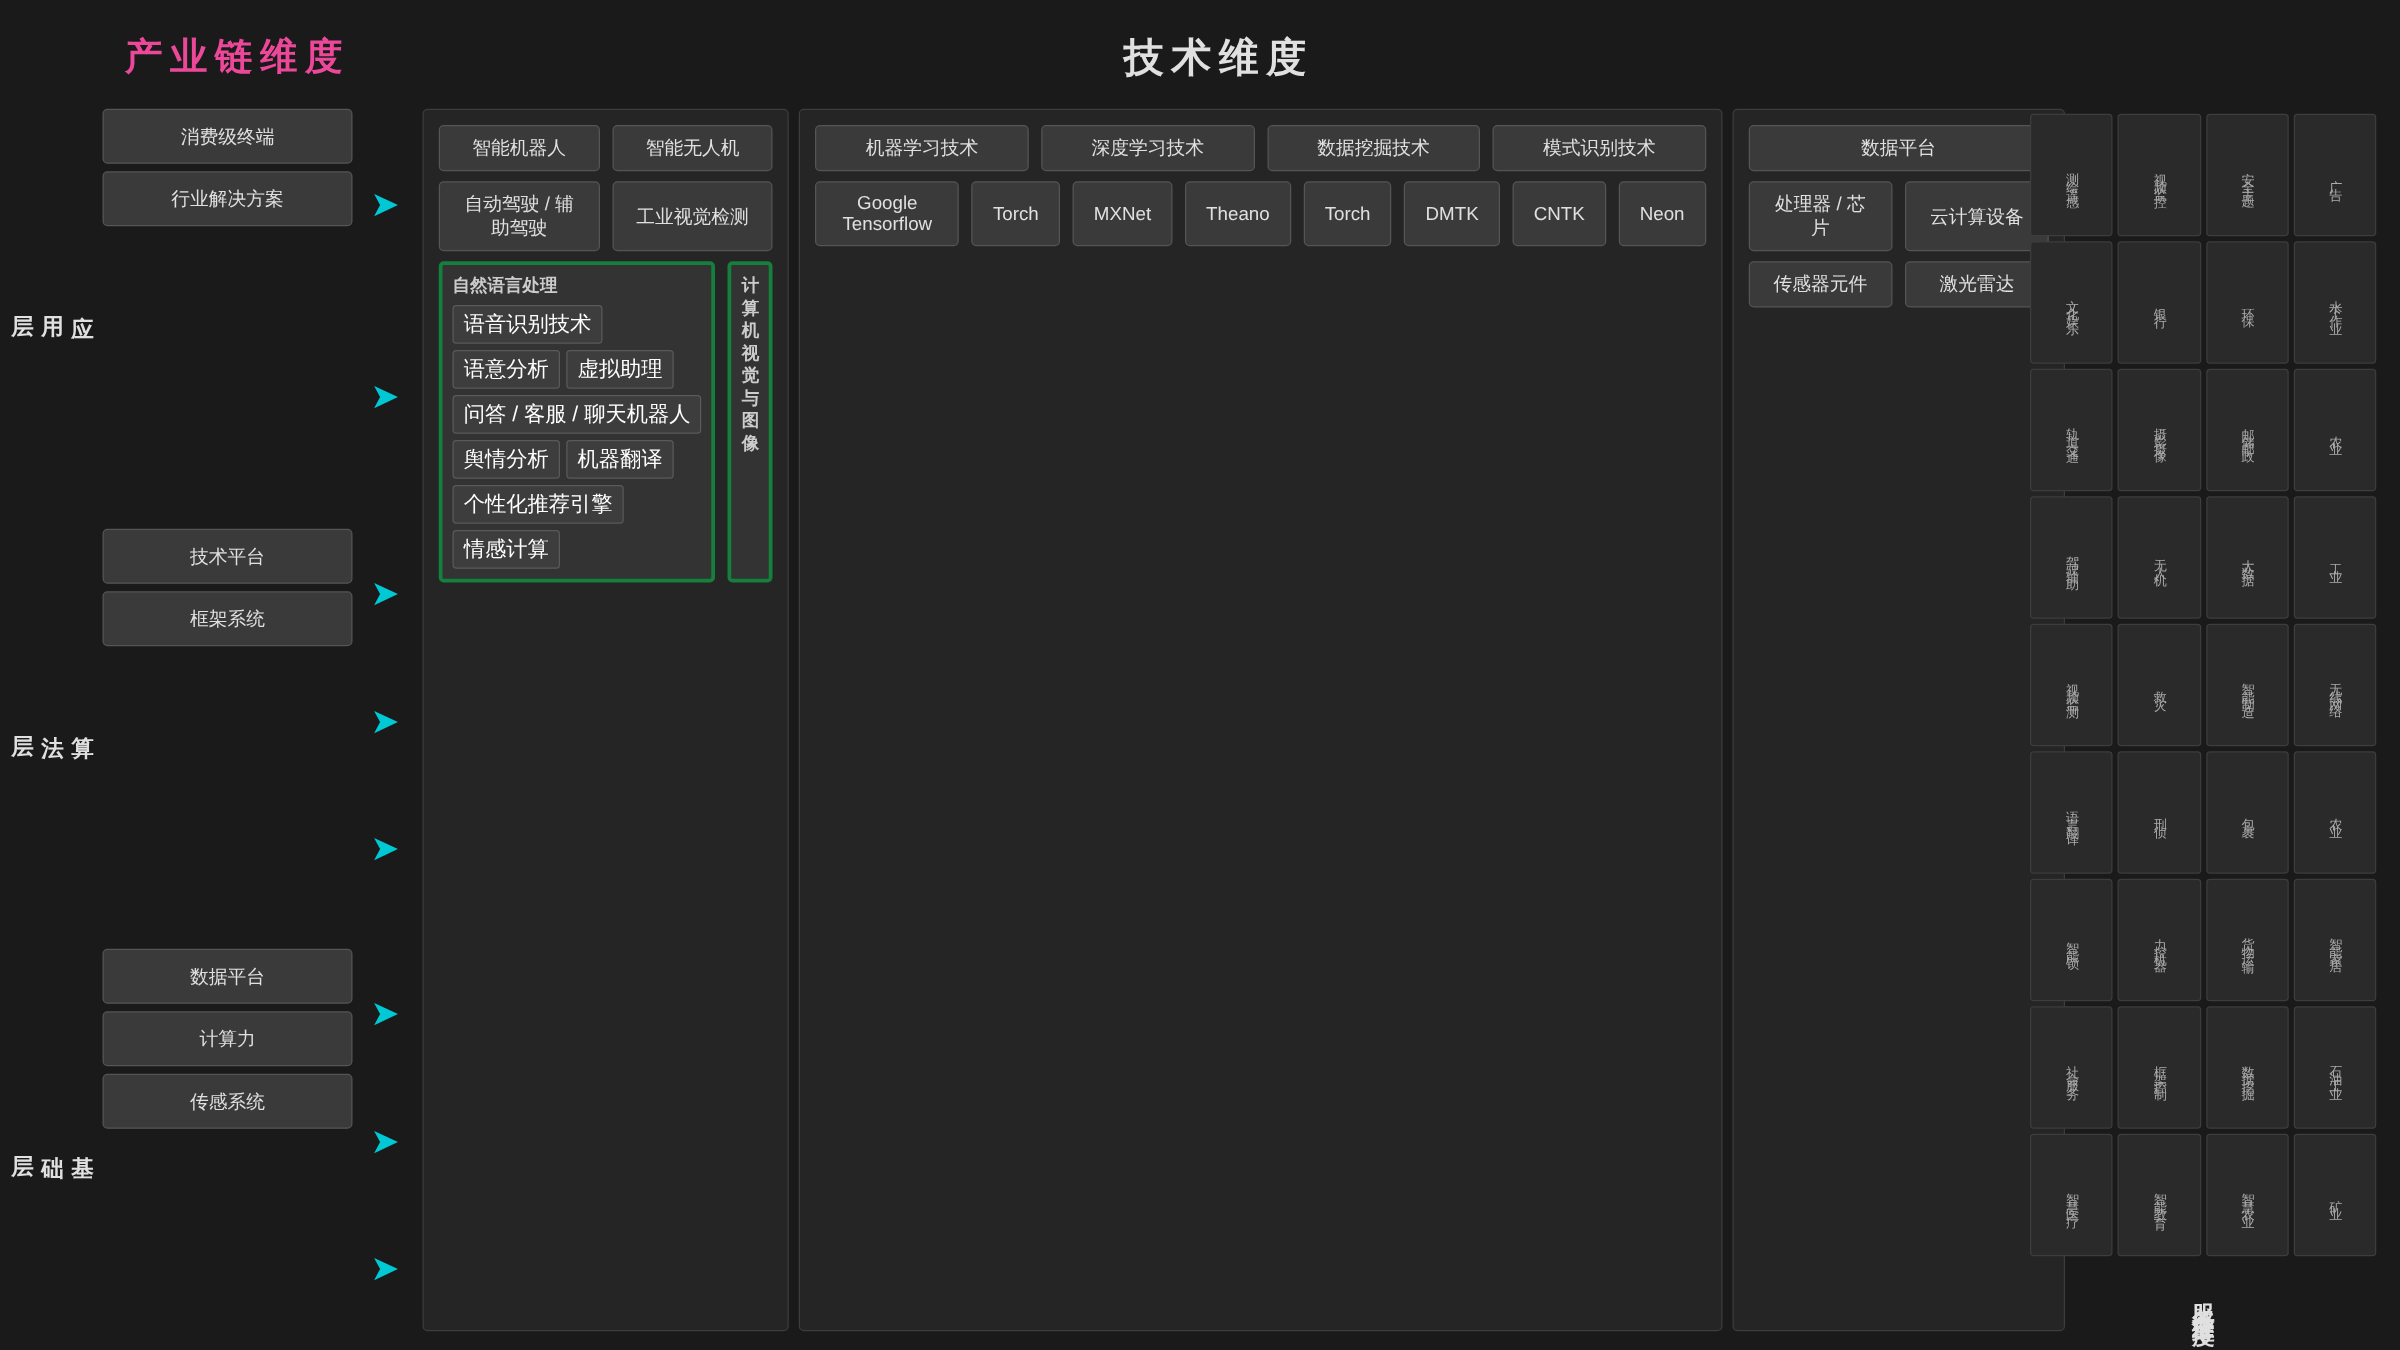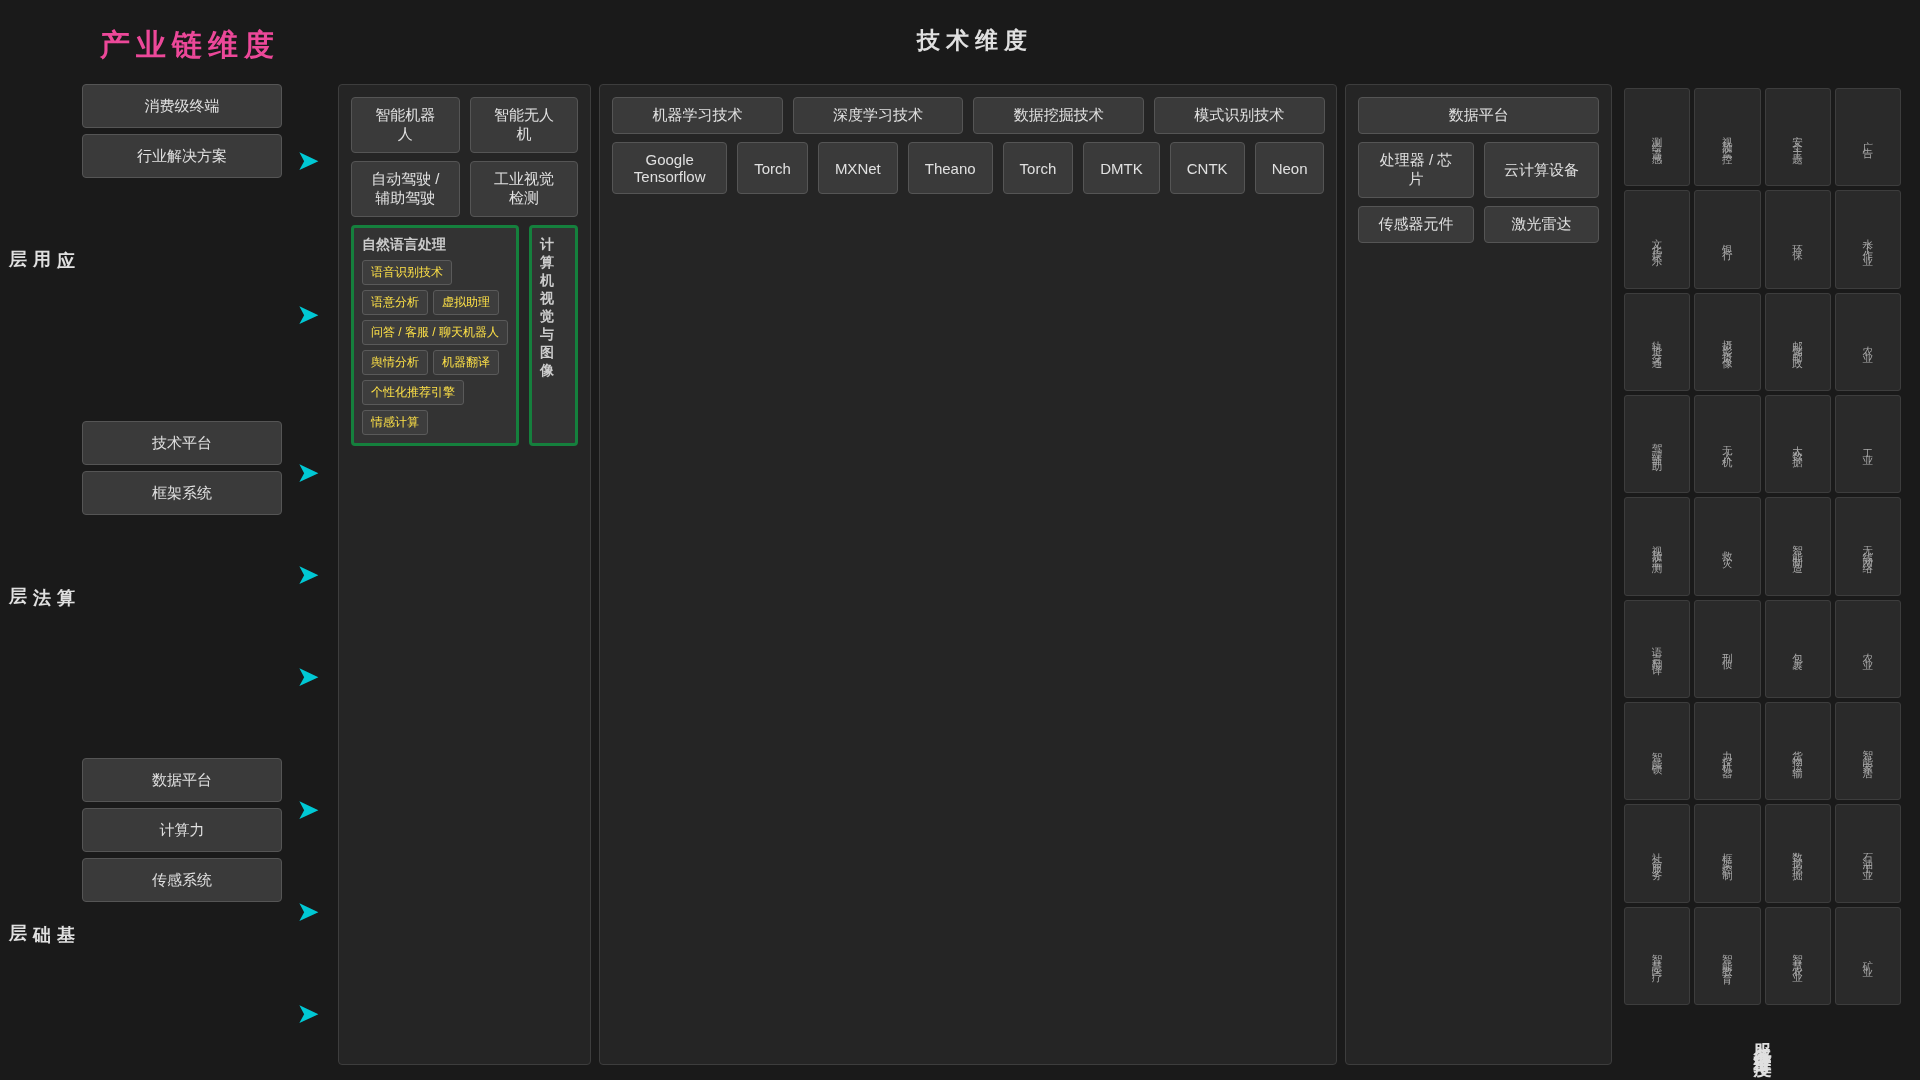--- a/index.html
+++ b/index.html
@@ -27,21 +27,21 @@
     .title-industry {
       width: 280px;
       font-size: 30px;
       font-weight: bold;
       color: #ec4899;
       letter-spacing: 6px;
       text-align: center;
     }
     .title-tech {
       flex: 1;
-      font-size: 23px;
+      font-size: 32px;
       font-weight: bold;
       color: #e0e0e0;
       letter-spacing: 6px;
       text-align: center;
     }
     .body-row {
       display: flex;
       flex: 1;
       gap: 8px;
     }
@@ -148,22 +148,22 @@
     .tags-wrap {
       display: flex;
       flex-wrap: wrap;
       gap: 5px;
     }
     .stag {
       background: #3d3d3d;
       border: 1px solid #5a5a5a;
       border-radius: 3px;
       padding: 3px 8px;
-      font-size: 12px;
-      color: #fde047;
+      font-size: 17px;
+      color: #ffffff;
       white-space: nowrap;
       text-align: center;
     }
     
     .right-panel {
       width: 285px;
       flex-shrink: 0;
       display: grid;
       grid-template-columns: repeat(4, 1fr);
       grid-template-rows: repeat(9, 1fr);

